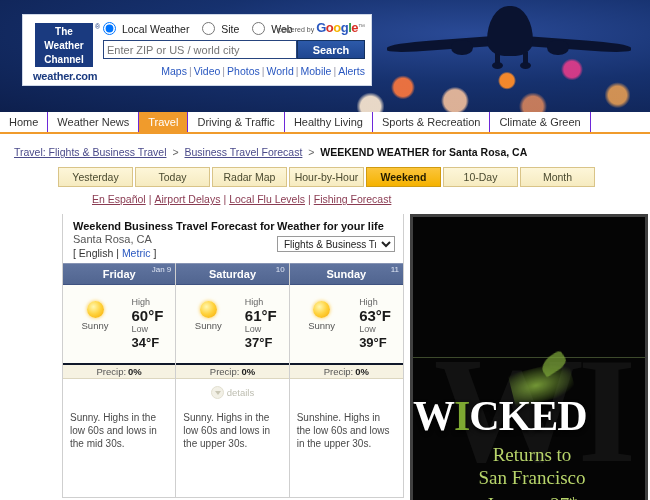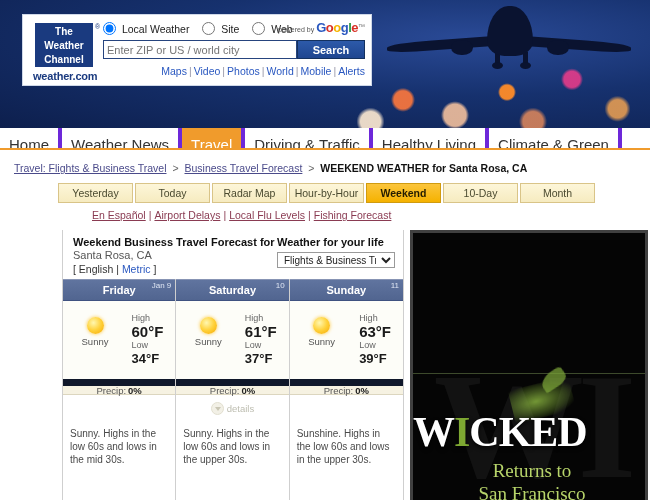--- a/index.html
+++ b/index.html
@@ -9,21 +9,21 @@
     overflow: hidden;
     background: #ffffff;
     font-family: "Liberation Sans", sans-serif;
     font-size: 11px;
     color: #333;
   }
 
   
   .banner {
     position: relative;
-    width: 650px; height: 128px;
+    width: 650px; height: 112px;
     background:
       radial-gradient(circle at 78% 72%, rgba(255,140,40,0.95) 0 7px, rgba(255,140,40,0) 9px),
       radial-gradient(circle at 62% 78%, rgba(255,120,60,0.9) 0 9px, rgba(255,120,60,0) 12px),
       radial-gradient(circle at 88% 62%, rgba(255,60,140,0.8) 0 8px, rgba(255,60,140,0) 11px),
       radial-gradient(circle at 70% 90%, rgba(255,200,160,0.85) 0 11px, rgba(255,200,160,0) 14px),
       radial-gradient(circle at 95% 85%, rgba(255,170,80,0.8) 0 9px, rgba(255,170,80,0) 13px),
       radial-gradient(circle at 57% 95%, rgba(255,235,210,0.9) 0 10px, rgba(255,235,210,0) 14px),
       radial-gradient(circle at 82% 95%, rgba(255,150,90,0.75) 0 10px, rgba(255,150,90,0) 14px),
       radial-gradient(ellipse at 72% 30%, #2a4a96 0%, #16316e 45%, #0d1f4d 100%);
     overflow: hidden;
@@ -135,23 +135,23 @@
   .navbar {
     width: 650px; height: 22px;
     background: #ffffff;
     border-bottom: 2px solid #f09b2c;
     display: flex;
     align-items: stretch;
     overflow: hidden;
   }
   .navitem {
     display: flex; align-items: center;
-    padding: 16px 9px;
-    font-size: 15px; color: #333;
-    border-right: 4px solid #6d28d9;
+    padding: 4px 9px;
+    font-size: 11px; color: #333;
+    border-right: 1px solid #6d28d9;
     white-space: nowrap;
     cursor: pointer;
   }
   .navitem:first-child { border-left: none; }
   .navitem.active {
     background: #f09b2c; color: #fff; font-weight: normal;
   }
 
   
   .crumb {
@@ -260,21 +260,21 @@
     box-shadow: 0 0 3px 1px rgba(255,200,60,0.55);
   }
   .condtext { font-size: 9.5px; color: #555; }
   .tempcell { text-align: left; padding-right: 4px; }
   .tlabel { font-size: 9px; color: #666; line-height: 10px; }
   .tval { font-size: 15px; font-weight: bold; color: #1a1a1a; line-height: 17px; }
   .tval.low { font-size: 13px; }
 
   .preciprow {
     background: #f6f2e2;
-    border-top: 7px solid #0f172a;
+    border-top: 2px solid #0f172a;
     border-bottom: 1px solid #dcd6bf;
     height: 16px;
     display: flex; align-items: center; justify-content: center;
     font-size: 9.5px; color: #555;
   }
   .preciprow b { color: #222; margin-left: 2px; }
 
   .detailsrow {
     height: 26px;
     background: #fff;
@@ -422,20 +422,21 @@
 
   </div>
 </div>
 
 <div class="navbar">
   <div class="navitem">Home</div>
   <div class="navitem">Weather News</div>
   <div class="navitem active">Travel</div>
   <div class="navitem">Driving &amp; Traffic</div>
   <div class="navitem">Healthy Living</div>
+  <div class="navitem">Sports &amp; Recreation</div>
   <div class="navitem">Climate &amp; Green</div>
 
 </div>
 
 <div class="crumb">
   <a>Travel: Flights &amp; Business Travel</a>
   <span class="gt">&gt;</span>
   <a>Business Travel Forecast</a>
   <span class="gt">&gt;</span>
   <span class="cur">WEEKEND WEATHER for Santa Rosa, CA</span>

